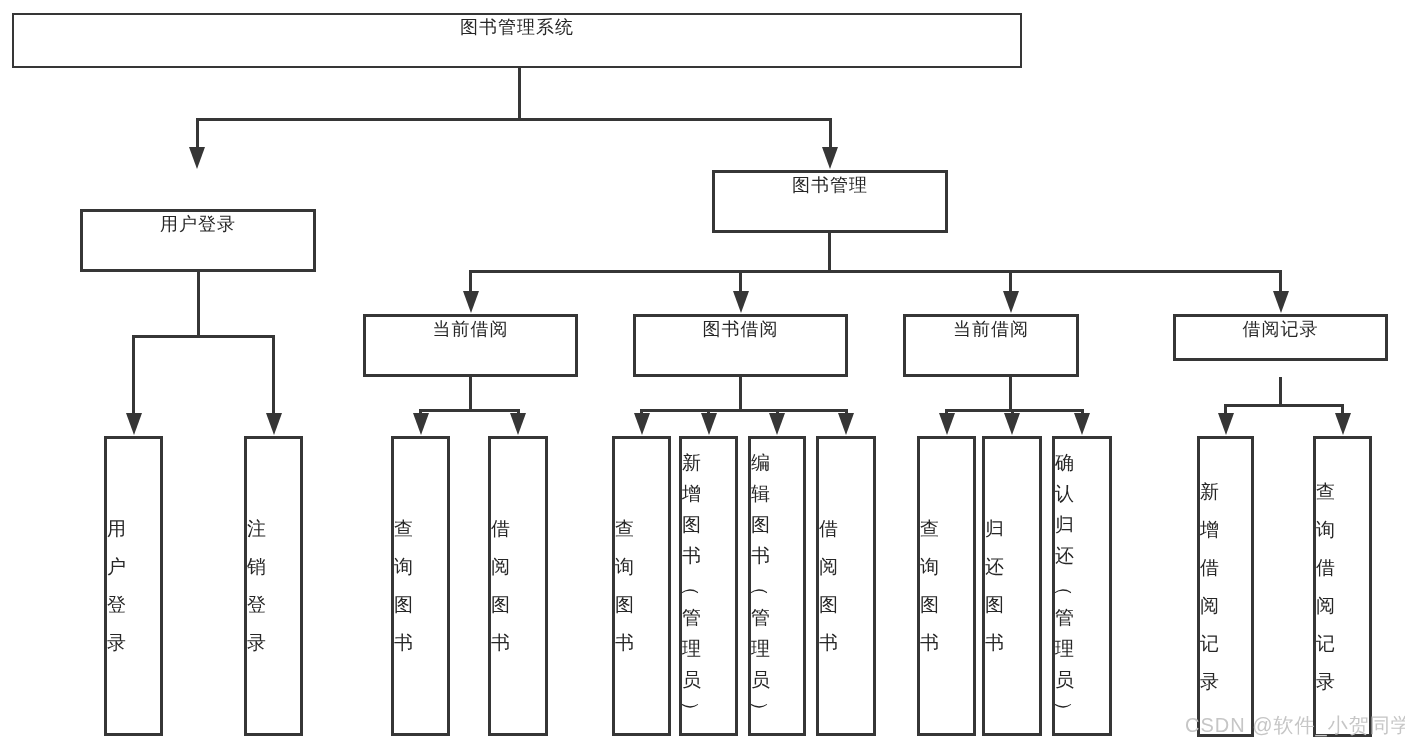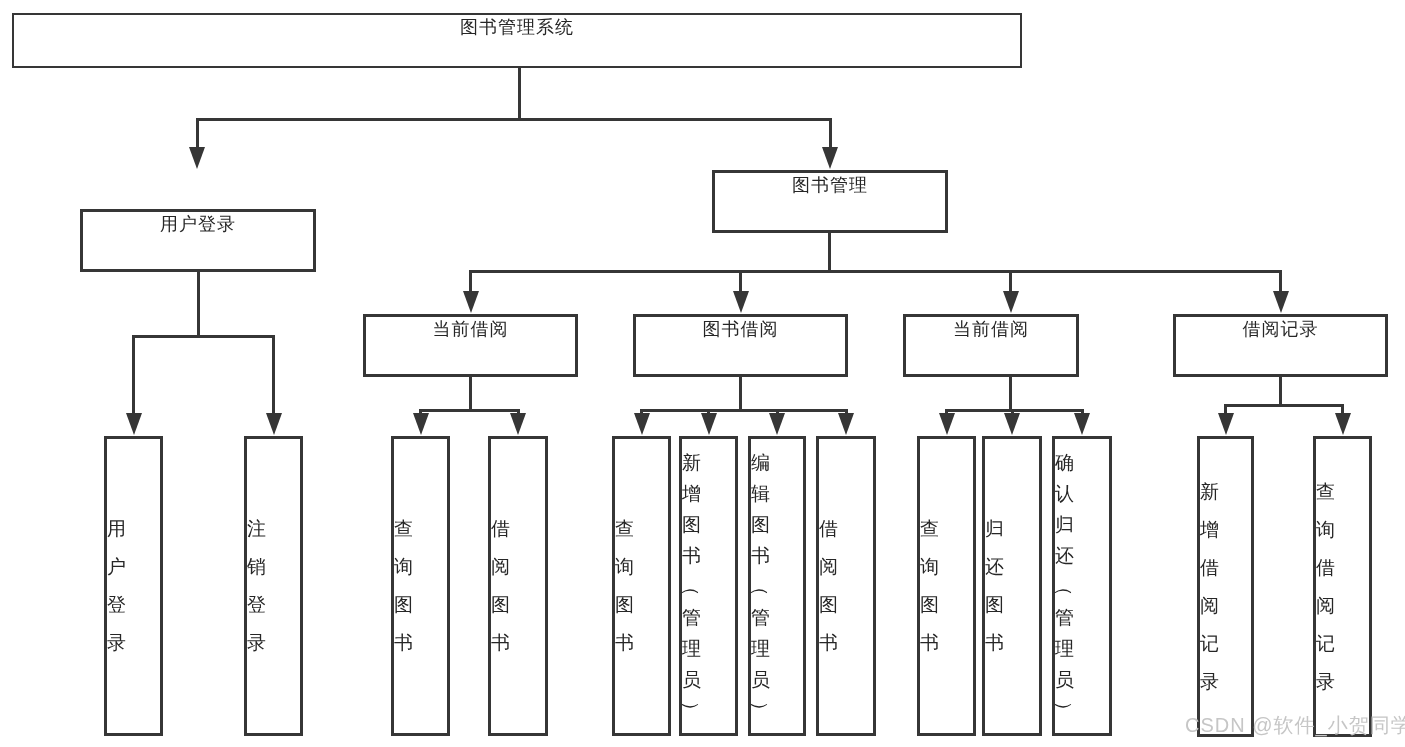--- a/index.html
+++ b/index.html
@@ -82,21 +82,21 @@
 
   <div class="box" style="left:363px;top:314px;width:215px;height:63px;">
     <span>当前借阅</span>
   </div>
   <div class="box" style="left:633px;top:314px;width:215px;height:63px;">
     <span>图书借阅</span>
   </div>
   <div class="box" style="left:903px;top:314px;width:176px;height:63px;">
     <span>当前借阅</span>
   </div>
-  <div class="box" style="left:1173px;top:314px;width:215px;height:63px;">
+  <div class="box" style="left:1173px;top:314px;width:215px;height:47px;">
     <span>借阅记录</span>
   </div>
 
   <div class="box leaf vert" style="left:104px;top:436px;width:59px;height:300px;">
       <span class="vchar">用</span>
       <span class="vchar">户</span>
       <span class="vchar">登</span>
       <span class="vchar">录</span>
     </div>
   <div class="box leaf vert" style="left:244px;top:436px;width:59px;height:300px;">

